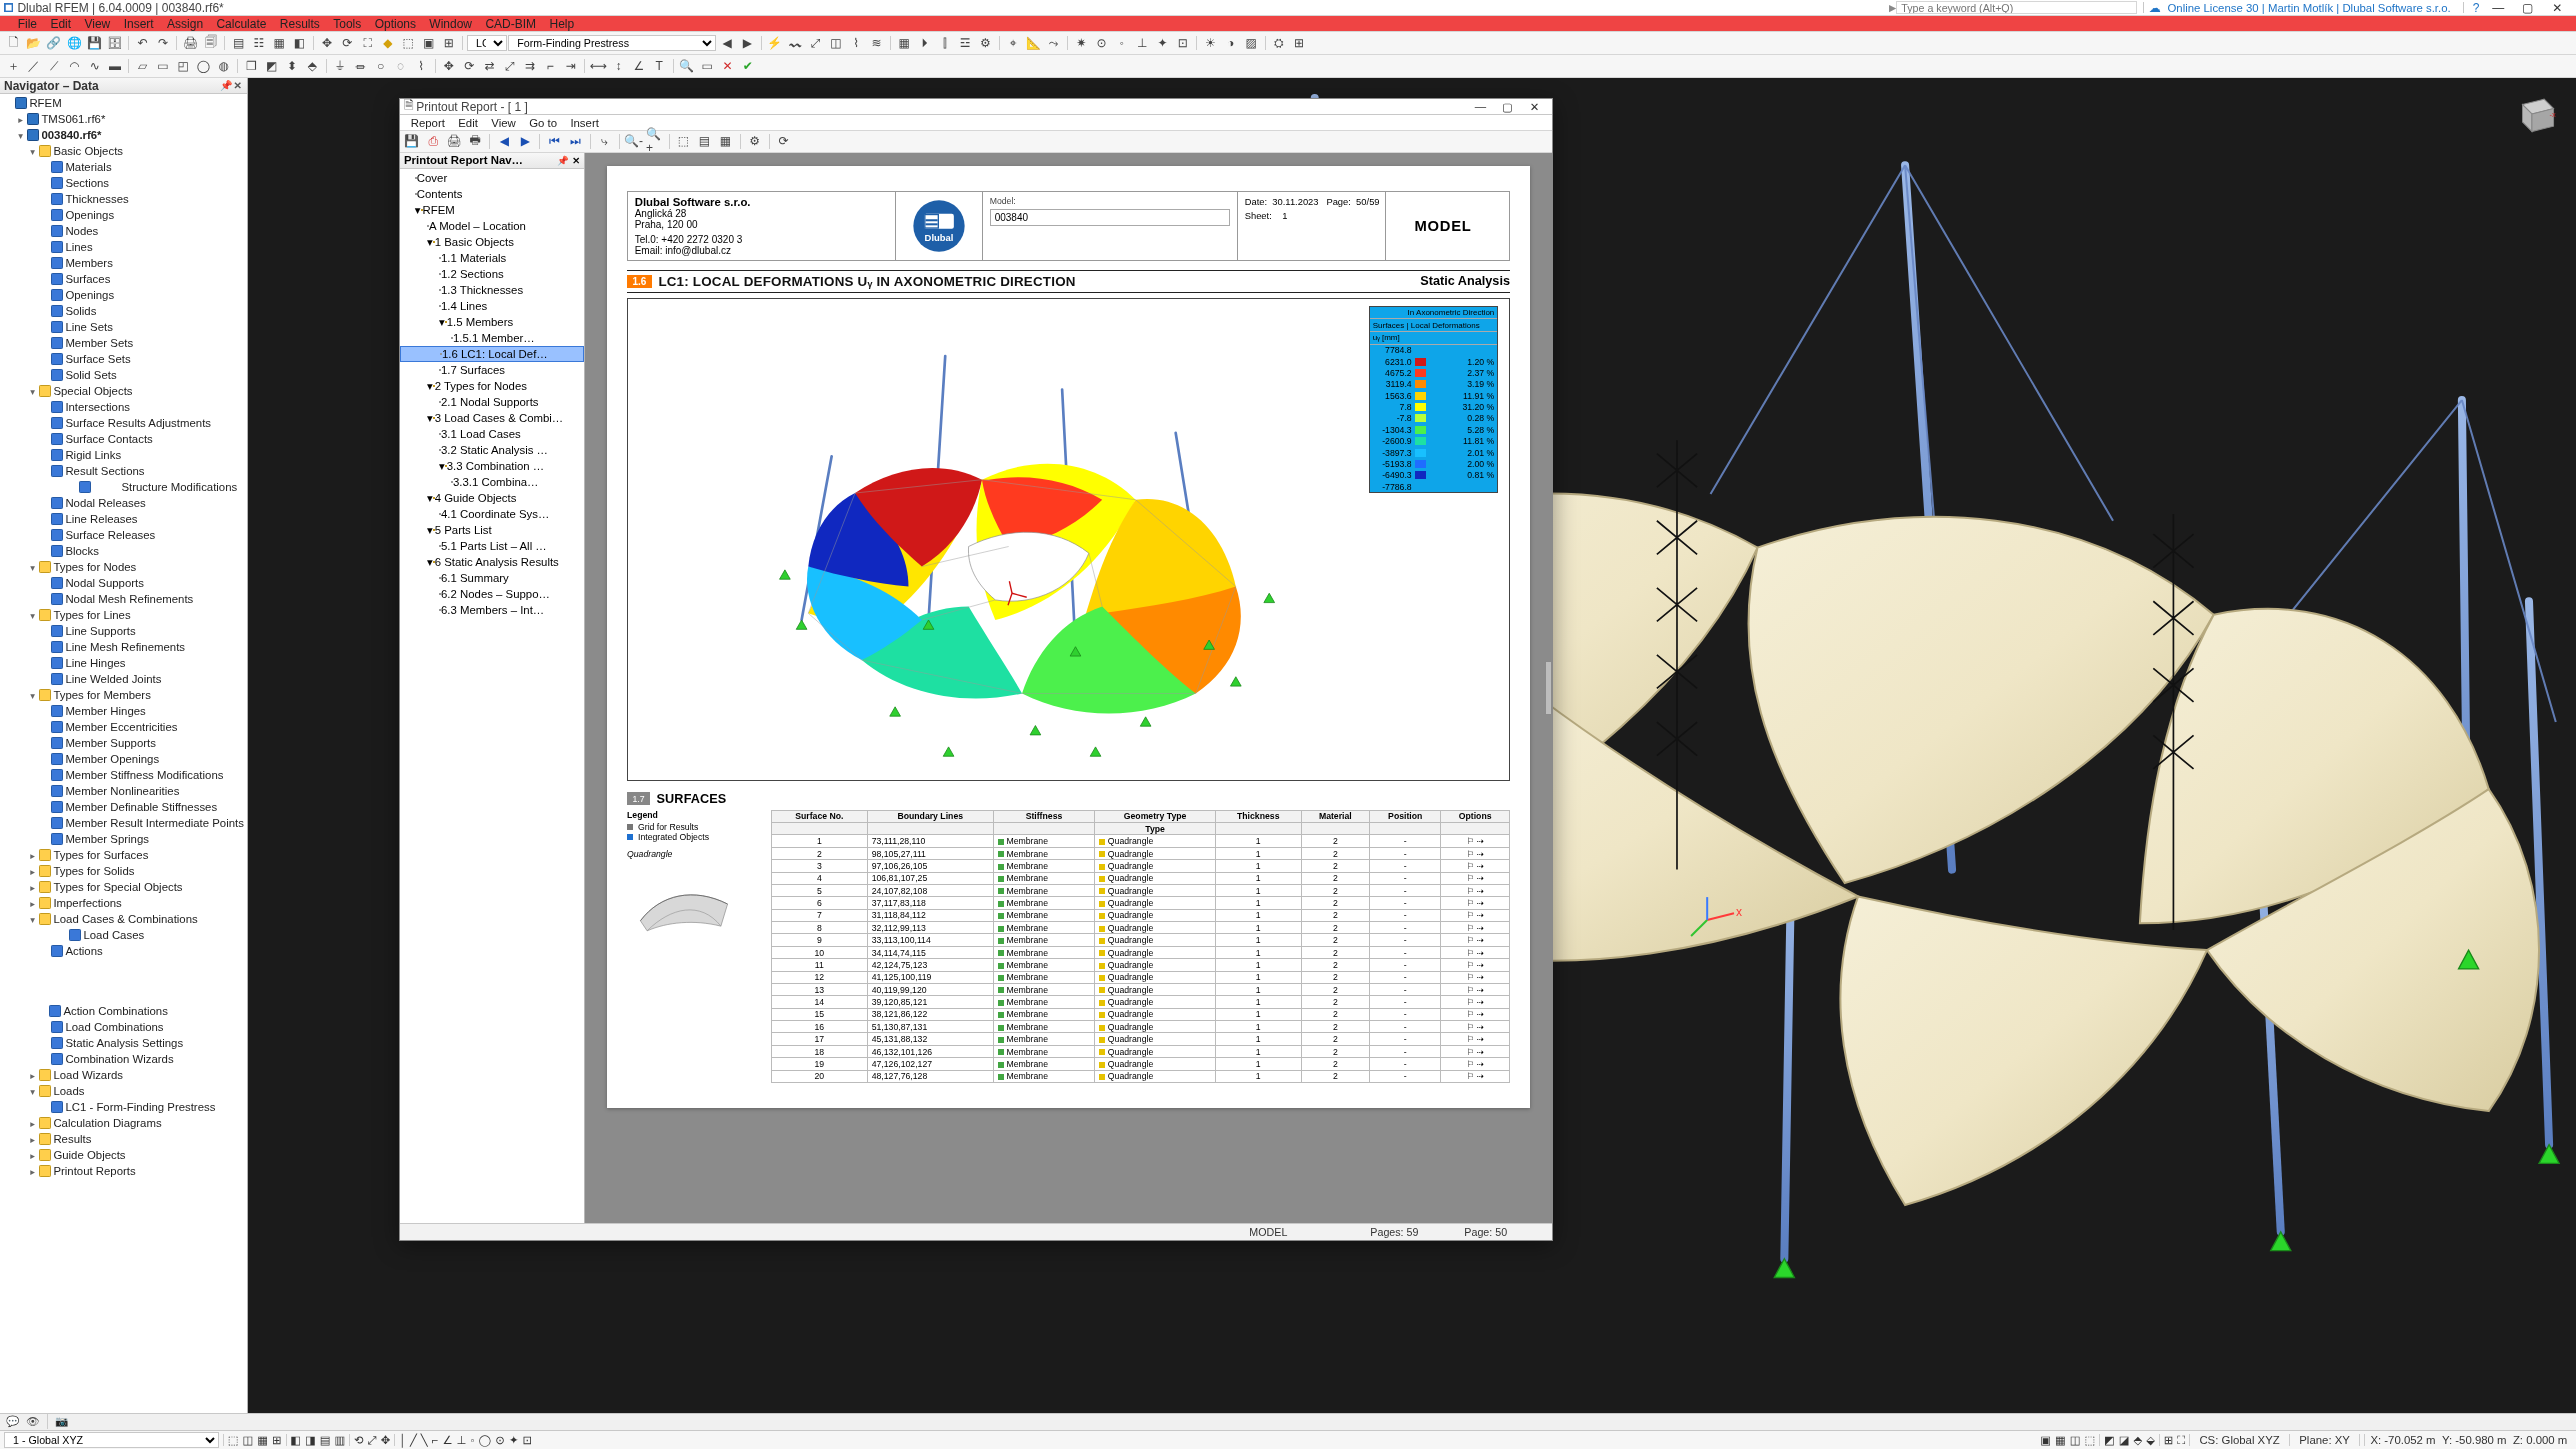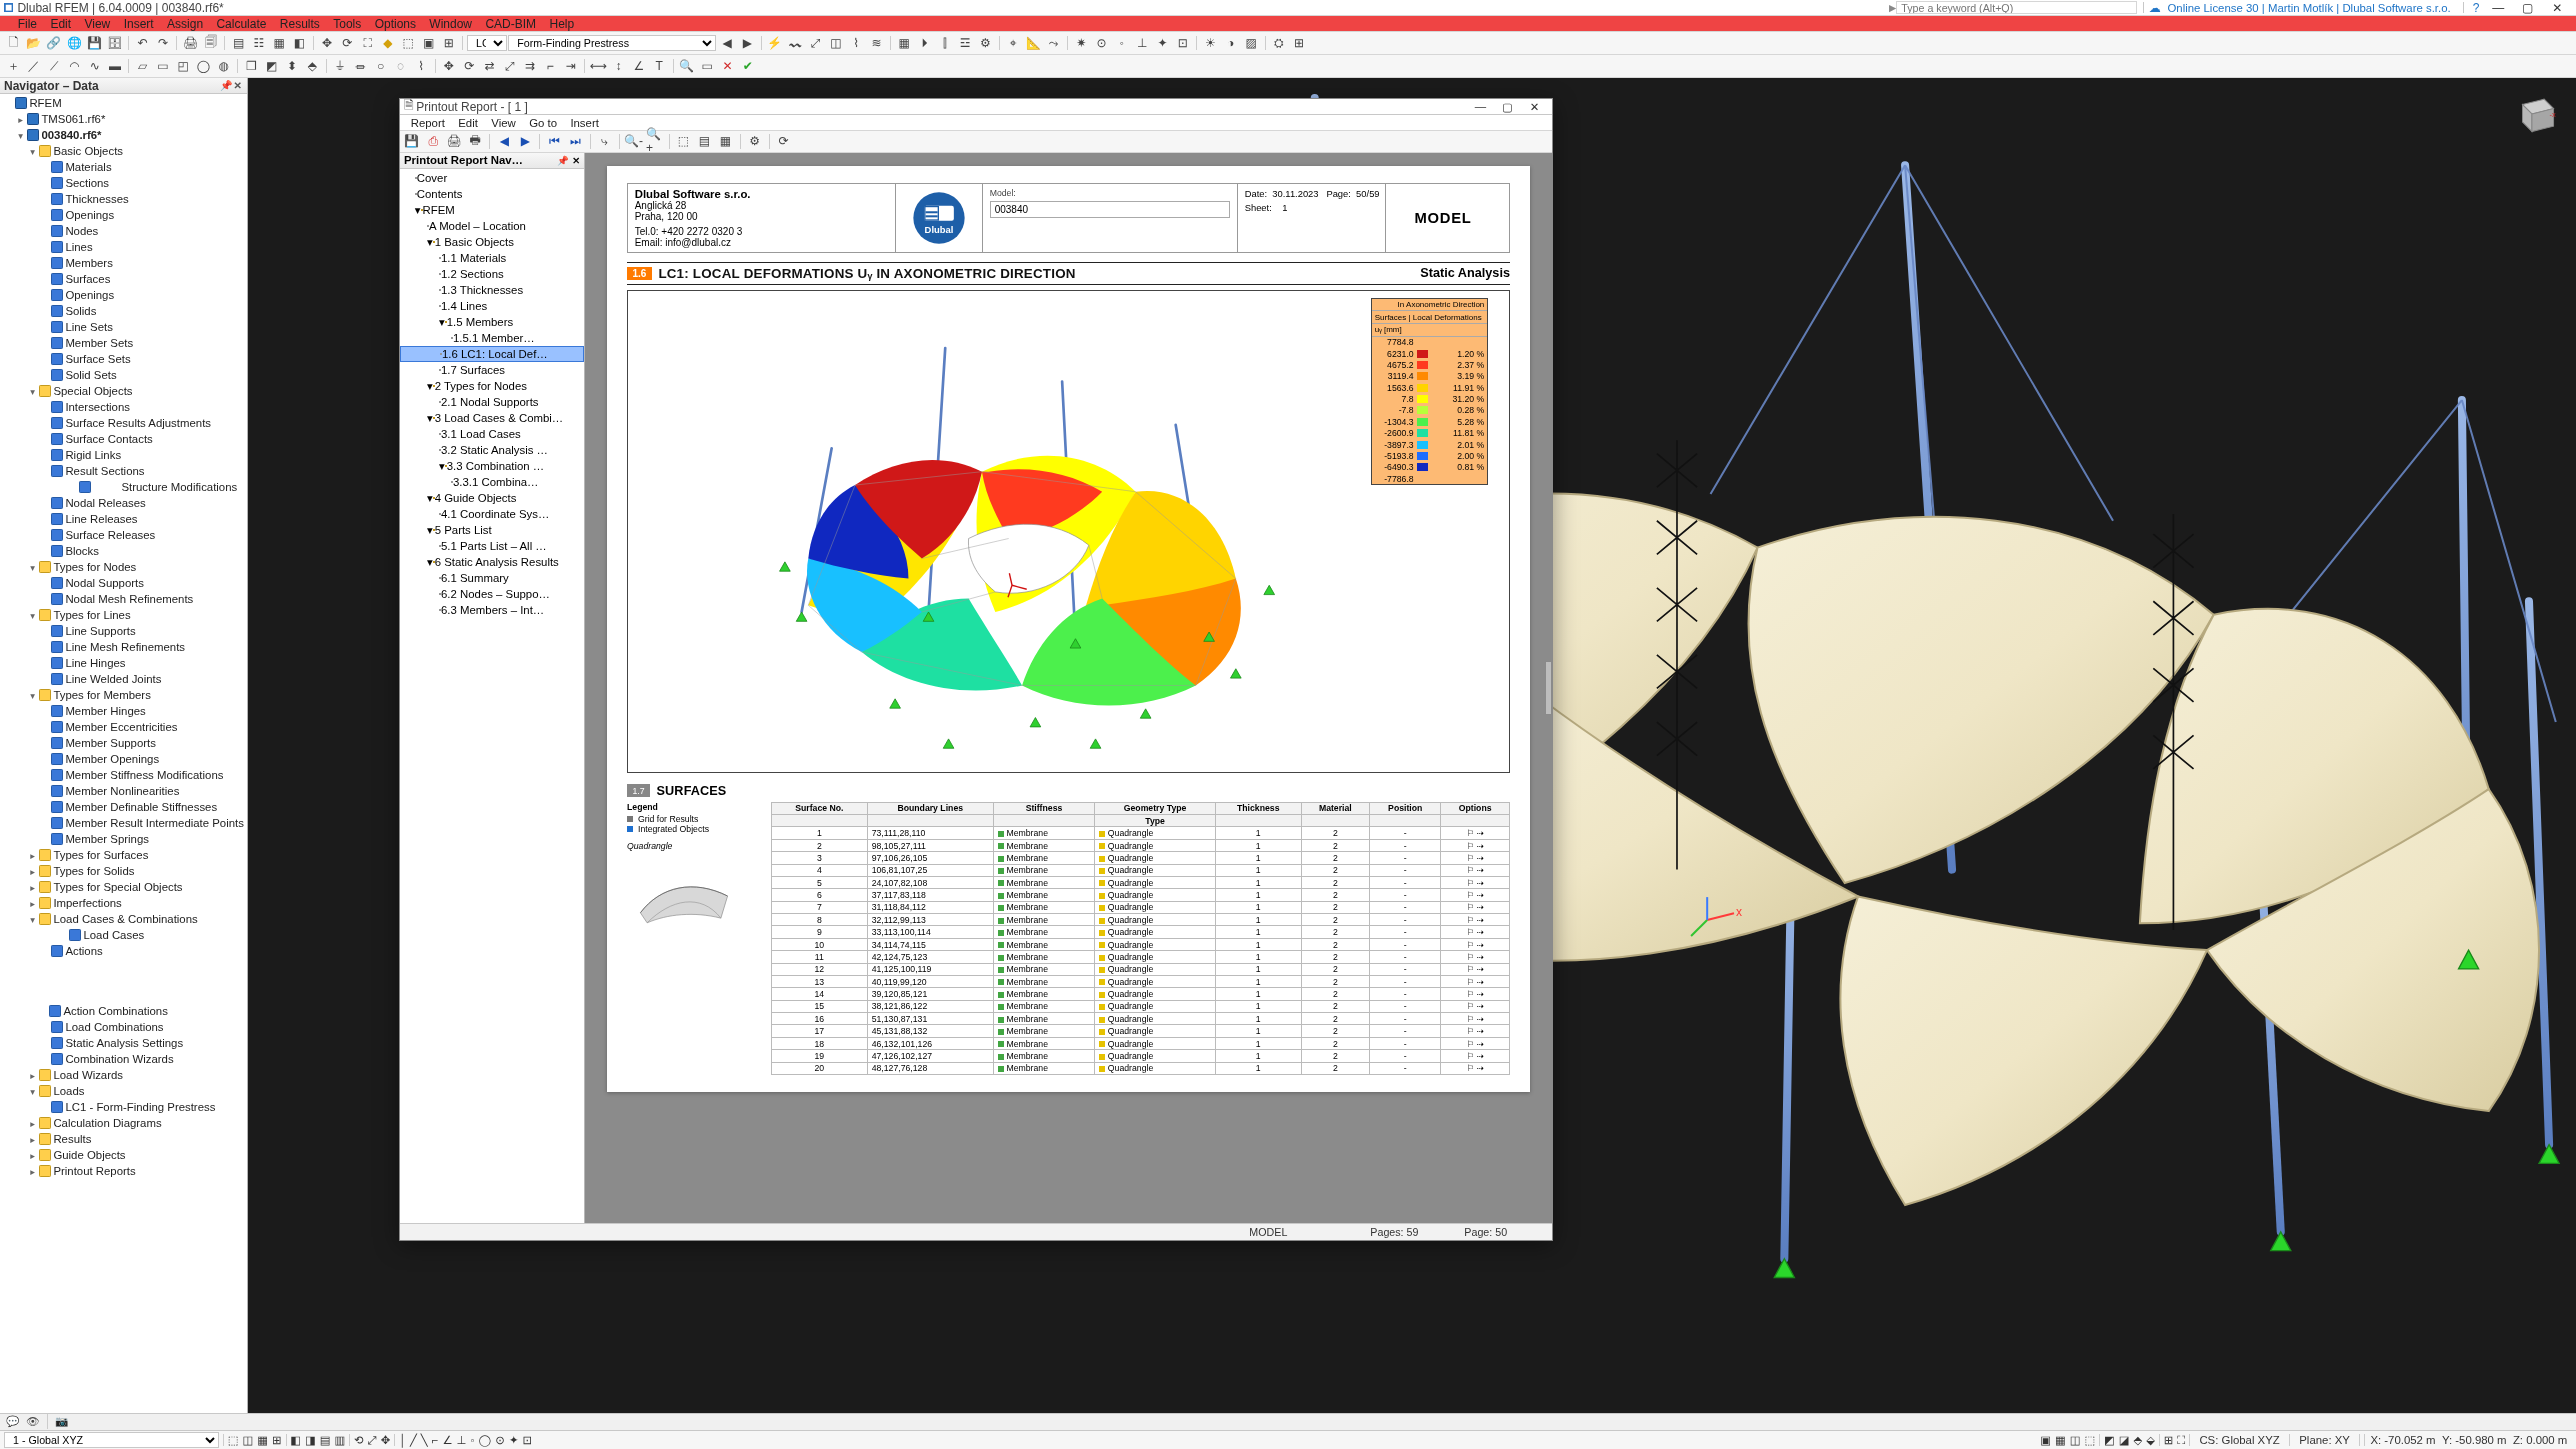--- a/index.html
+++ b/index.html
@@ -50,31 +50,31 @@
   .rw-menu .mi{padding:0 6.7px;font-size:11.4px;color:#222}
   .rw-tool{height:21.5px;background:#f6f6f6;border-bottom:0.7px solid #d6d6d6;display:flex;align-items:center;padding:0 2.7px;gap:2px}
   .rw-body{flex:1;display:flex;overflow:hidden;background:#f0f0f0}
   .rw-nav{width:185px;background:#fff;border-right:0.7px solid #b7b7b7;display:flex;flex-direction:column}
   .rw-nav .rwn-title{height:16px;background:linear-gradient(#f7f7f7,#e8e8e8);display:flex;align-items:center;padding:0 4px;font-size:11.4px;font-weight:bold;border-bottom:0.7px solid #c8c8c8}
   .rw-nav .rwn-title .sp{flex:1}
   .rw-nav .rtree{flex:1;overflow:auto;padding:1.3px 0;font-size:11.4px}
   .rw-nav .row{height:16px;display:flex;align-items:center;white-space:nowrap}
   .rw-nav .row.sel{background:#99c1ff;border:0.7px solid #3a78d8}
   .page-view{flex:1;overflow:auto;background:#8b8b8b;position:relative;padding:13.4px}
-  .page{width:923px;background:#fff;margin:0 auto 10.7px;box-shadow:0 1.3px 4px rgba(0,0,0,.3);padding:17px 20px;position:relative}
+  .page{width:923px;background:#fff;margin:0 auto 10.7px;box-shadow:0 1.3px 4px rgba(0,0,0,.3);padding:25px 20px;position:relative}
   .page .hdr{display:flex;border:0.7px solid #999;margin-bottom:9.4px}
   .page .hdr .cell{border-right:0.7px solid #999;padding:4px 6.7px;font-size:10px}
   .page .hdr .cell:last-child{border-right:none}
   .section-bar{display:flex;align-items:center;border-top:1.3px solid #222;border-bottom:1.3px solid #222;padding:2.7px 0;margin:6.7px 0 5.4px}
   .section-bar .badge{background:#ff7a00;color:#fff;font-size:10px;font-weight:700;padding:1.3px 5.4px;margin-right:6.7px}
   .section-bar .stitle{font-weight:700;font-size:13.4px;color:#111;flex:1;letter-spacing:0.2px}
   .section-bar .right{font-weight:700;font-size:12.7px}
   .fig-frame{border:0.7px solid #444;padding:6.7px;position:relative;height:483px}
   .fig-frame svg{width:100%;height:100%}
-  .legend-box{position:absolute;top:6.7px;right:21px;width:117px;border:0.7px solid #444;background:#fdba74;font-size:8.7px}
+  .legend-box{position:absolute;top:6.7px;right:11px;width:129px;border:0.7px solid #444;background:#0ea5e9;font-size:8.7px}
   .legend-box .lh{padding:1.3px 2.7px;border-bottom:0.7px solid #aaa;font-size:8px;text-align:right}
   .legend-box .lc{padding:1.3px 2.7px;border-bottom:0.7px solid #aaa;font-size:8px}
   .legend-box .lr{display:flex;align-items:center;padding:0.7px 2.7px}
   .legend-box .sw{width:10.7px;height:8px;margin:0 3.4px}
   .legend-box .lv{width:39px;text-align:right}
   .legend-box .pct{flex:1;text-align:right}
   
   .surf-sec .small-head{display:flex;align-items:center}
   .surf-sec .badge{background:#878787;color:#fff;font-size:8.7px;padding:1.3px 5.4px;margin-right:6.7px}
   .surf-sec .stitle{font-weight:700;font-size:12.7px;letter-spacing:0.1px}

